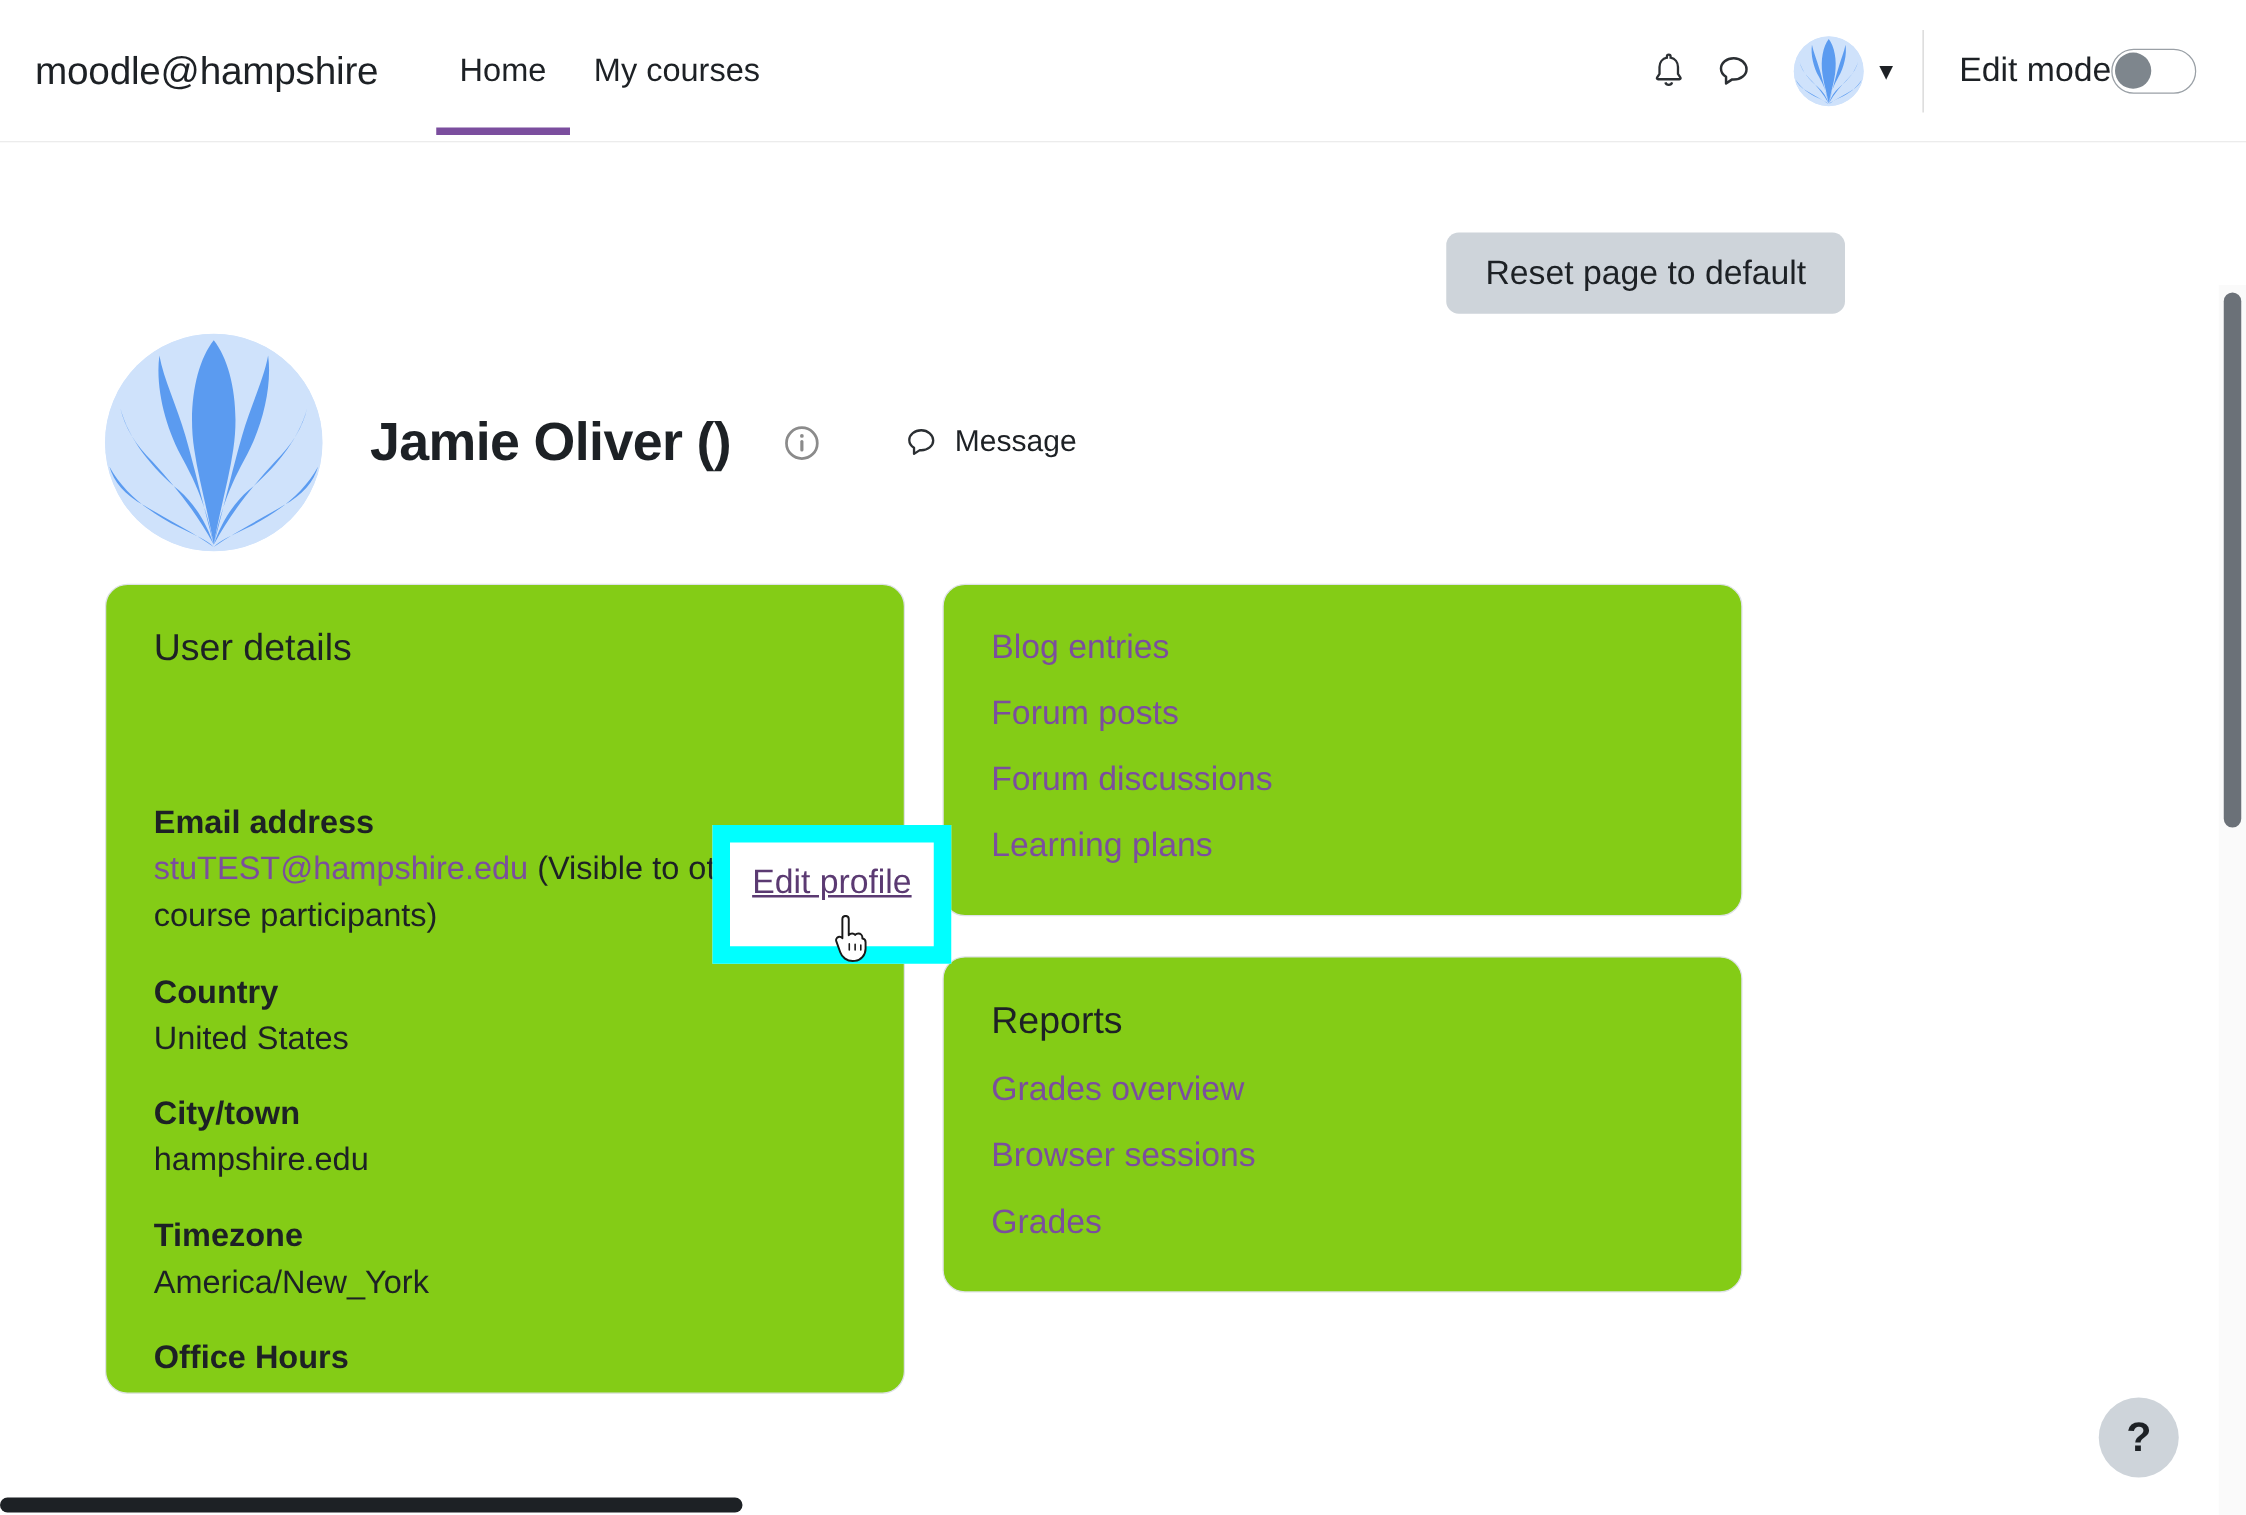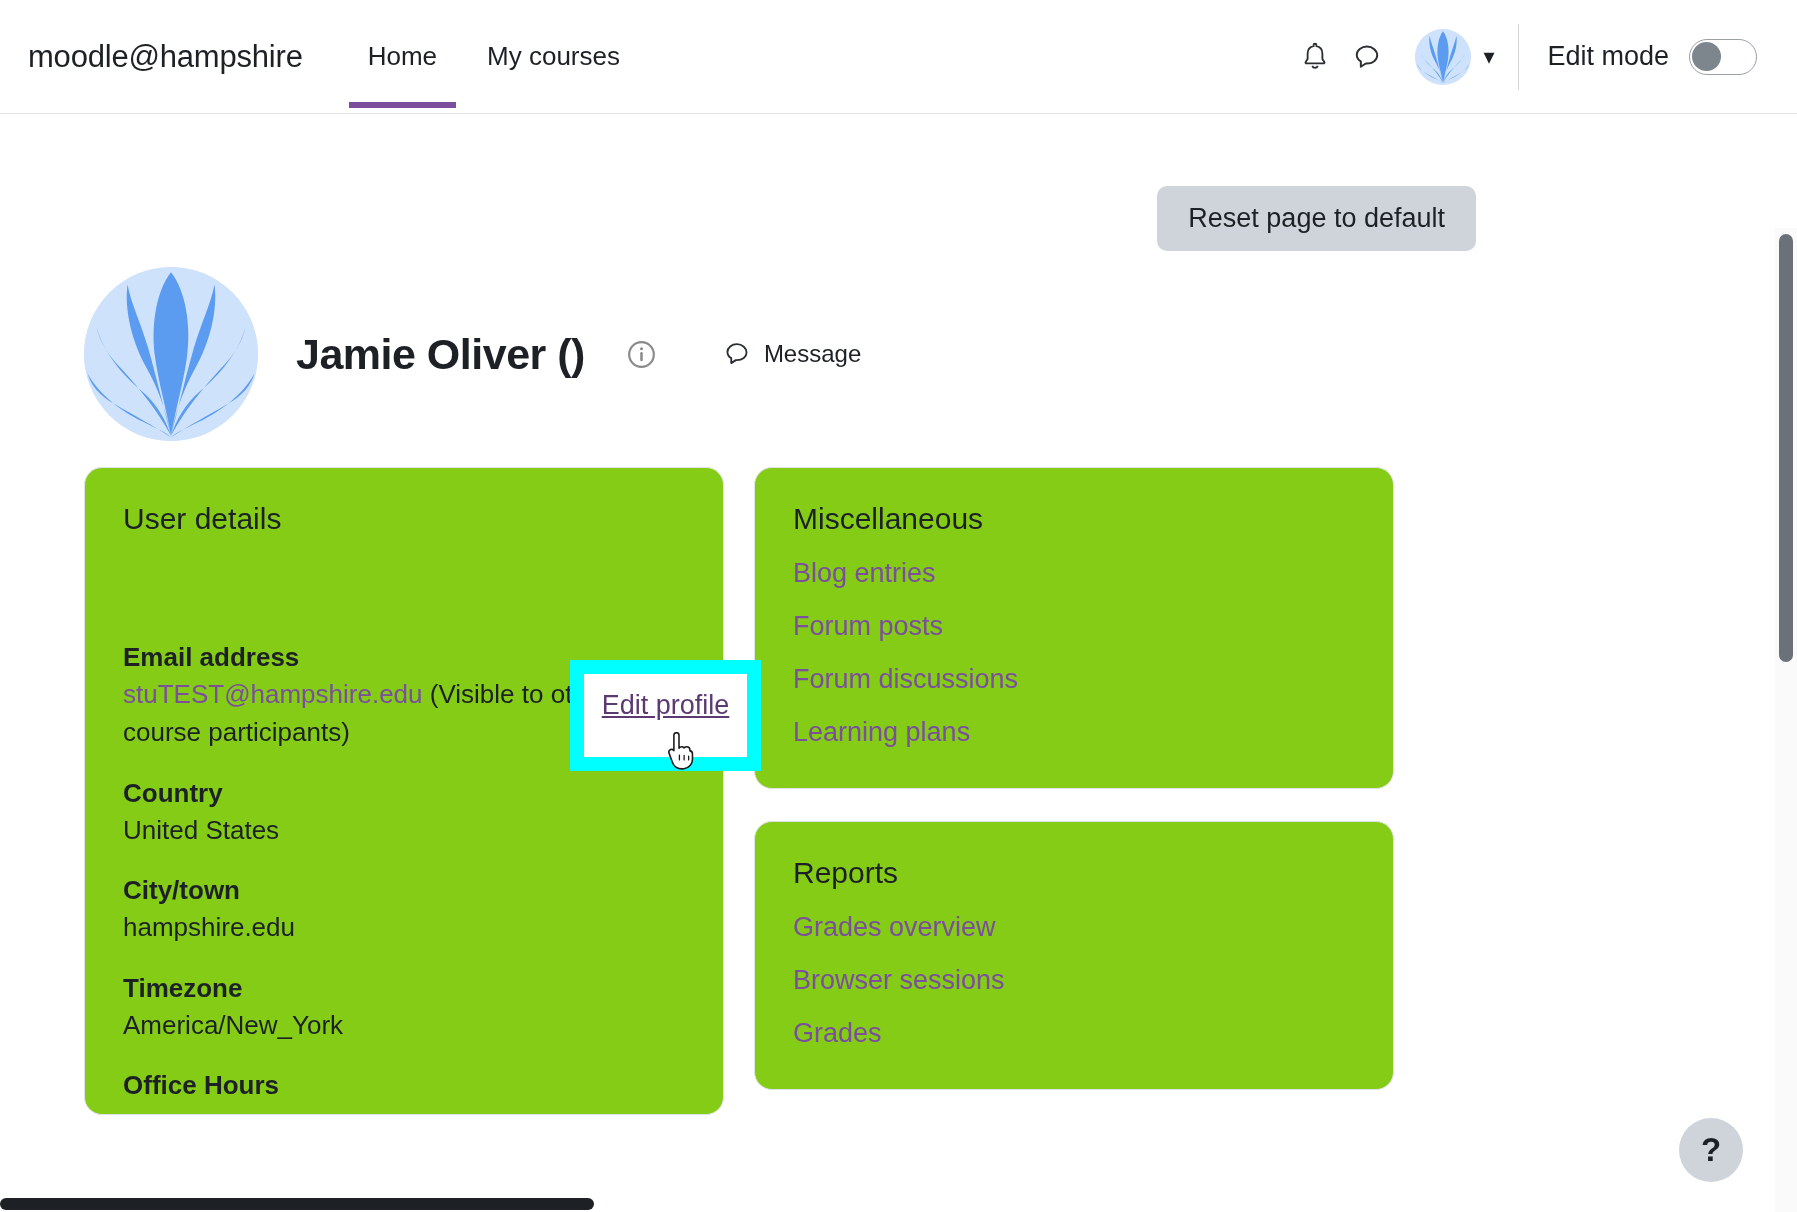--- a/index.html
+++ b/index.html
@@ -27,21 +27,21 @@
     font-size: 31px;
     color: #1d2125;
     letter-spacing: -0.2px;
     white-space: nowrap;
   }
   .nav-links {
     display: flex;
     align-items: stretch;
     height: 102px;
     margin-left: 46px;
-    gap: 12px;
+    gap: 0px;
   }
   .nav-link {
     position: relative;
     display: flex;
     align-items: center;
     padding: 0 19px;
     font-size: 26px;
     color: #1d2125;
     text-decoration: none;
     white-space: nowrap;
@@ -91,21 +91,20 @@
   }
   .nav-divider {
     width: 1px;
     height: 66px;
     background: #d4d4d4;
     margin: 0 28px 0 24px;
   }
   .editmode {
     display: flex;
     align-items: center;
-    gap: 20px;
     margin-right: 12px;
   }
   .editmode-label {
     font-size: 27px;
     color: #1d2125;
     white-space: nowrap;
   }
   .toggle {
     width: 68px;
     height: 36px;
@@ -457,21 +456,20 @@
           </div>
 
           <div>
             <div class="detail-label">Office Hours</div>
           </div>
         </div>
       </div>
 
       <div class="col-right">
         <div class="card">
-          <div class="card-title-lg">Miscellaneous</div>
           <a class="card-link">Blog entries</a>
           <a class="card-link">Forum posts</a>
           <a class="card-link">Forum discussions</a>
           <a class="card-link">Learning plans</a>
         </div>
 
         <div style="height:32px"></div>
 
         <div class="card">
           <div class="card-title-lg">Reports</div>

